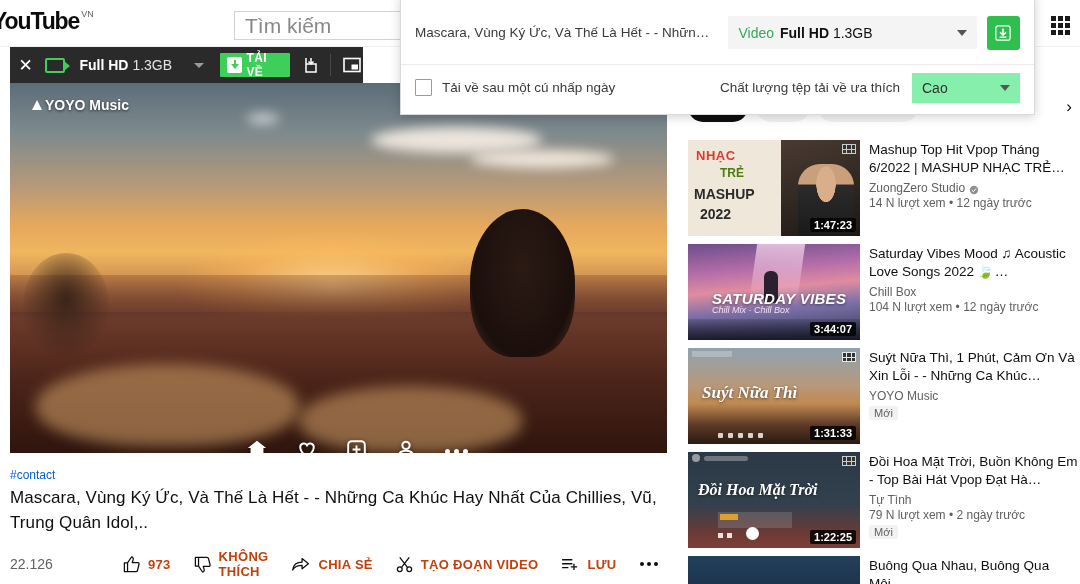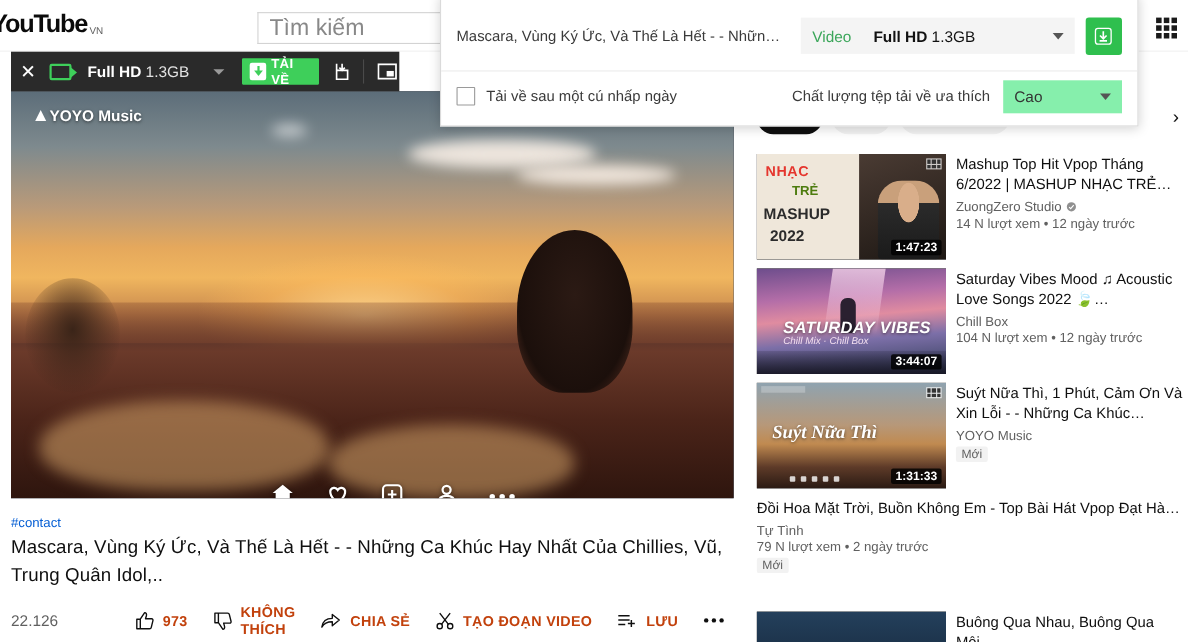--- a/index.html
+++ b/index.html
@@ -19,21 +19,21 @@
     border-bottom: 1px solid #f1f1f1;
   }
   .yt-logo-wrap {
     position: absolute; left: -8px; top: 8px;
     display: flex; align-items: flex-start;
   }
   .yt-logo-text {
     font-size: 23px; font-weight: bold; letter-spacing: -1.1px;
     color: #0b0b0b; font-family: "Liberation Sans", sans-serif;
   }
-  .yt-logo-cc { font-size: 9px; color: #606060; margin-top: 15px; margin-left: 2px; letter-spacing: 0; }
+  .yt-logo-cc { font-size: 9px; color: #606060; margin-top: 1px; margin-left: 2px; letter-spacing: 0; }
 
   .yt-search {
     position: absolute; left: 234px; top: 11px;
     width: 300px; height: 29px;
     border: 1px solid #d3d3d3; border-right: none;
     background: #fff; display: flex; align-items: center;
     padding-left: 10px;
   }
   .yt-search-ph { font-size: 21px; color: #888; }
 
@@ -209,21 +209,21 @@
     position:absolute; right:4px; top:4px; width:14px; height:10px;
     background: rgba(255,255,255,.75);
     display:grid; grid-template-columns:repeat(3,1fr); gap:1px; padding:1px;
   }
   .thumb-badge i{ background:#333; display:block;}
   .rec-info { flex:1; min-width:0; padding-top: 1px; }
   .rec-title {
     font-size: 13.5px; line-height: 18px; color:#0f0f0f;
     font-weight: 500; max-height: 38px; overflow:hidden;
   }
-  .rec-ch { font-size: 12px; color:#606060; margin-top: 4px; display:flex; align-items:center; gap:4px;}
+  .rec-ch { font-size: 12px; color:#606060; margin-top: 4px; display:flex; align-items:flex-end; gap:4px;}
   .verified { width:10px; height:10px; }
   .rec-stats { font-size: 12px; color:#606060; margin-top: 1px; }
   .badge-new {
     display:inline-block; margin-top: 3px; font-size: 11px;
     background:#f2f2f2; color:#606060; padding: 1px 5px; border-radius:2px;
   }
 
   
   .th-mashup { position:absolute; inset:0; display:flex; }
   .th-mashup .lft { width:54%; background:#efe7da; position:relative; }
@@ -282,21 +282,21 @@
     display:flex; align-items:center; padding: 0 14px;
   }
   .pp-title {
     font-size: 13.5px; color:#3a3a3a; width: 310px;
     white-space:nowrap; overflow:hidden; text-overflow:ellipsis;
   }
   .pp-select {
     margin-left: 12px; width: 255px; height: 33px; background:#f4f4f4;
     display:flex; align-items:center; padding: 0 10px; position:relative;
   }
-  .pp-sel-kind { color:#3ba65a; font-size: 14px; margin-right: 20px; }
+  .pp-sel-kind { color:#3ba65a; font-size: 14px; margin-right: 6px; }
   .pp-sel-val { color:#111; font-size: 14px; font-weight: bold; }
   .pp-sel-val span { font-weight: normal; }
   .pp-sel-caret {
     position:absolute; right: 10px; width:0;height:0;
     border-left:5px solid transparent;border-right:5px solid transparent;border-top:6px solid #555;
   }
   .pp-dlbtn {
     margin-left: 10px; width: 34px; height: 34px; background:#2fbf4e; border-radius: 3px;
     display:flex; align-items:center; justify-content:center;
   }
@@ -562,20 +562,44 @@
       <div class="rec-info">
         <div class="rec-title">Suýt Nữa Thì, 1 Phút, Cảm Ơn Và Xin Lỗi - - Những Ca Khúc…</div>
         <div class="rec-ch">
           <span>YOYO Music</span>
         </div>
         <div class="badge-new">Mới</div>
       </div>
     </div>
 
     <div class="rec">
+      <div class="thumb">
+        <div class="th-doi">
+          <div class="cdot"></div>
+          <div class="topbar" style="left:16px"></div>
+          <div class="ttl">Đồi Hoa Mặt Trời</div>
+          <div class="card">
+              <i></i>
+            </div>
+          <div class="dots">
+              <i></i>
+              <i></i>
+            </div>
+          <div class="play"></div>
+        </div>
+        <div class="thumb-badge">
+            <i></i>
+            <i></i>
+            <i></i>
+            <i></i>
+            <i></i>
+            <i></i>
+          </div>
+        <div class="dur">1:22:25</div>
+      </div>
       <div class="rec-info">
         <div class="rec-title">Đồi Hoa Mặt Trời, Buồn Không Em - Top Bài Hát Vpop Đạt Hà…</div>
         <div class="rec-ch">
           <span>Tự Tình</span>
         </div>
         <div class="rec-stats">79 N lượt xem • 2 ngày trước</div>
         <div class="badge-new">Mới</div>
       </div>
     </div>
 

